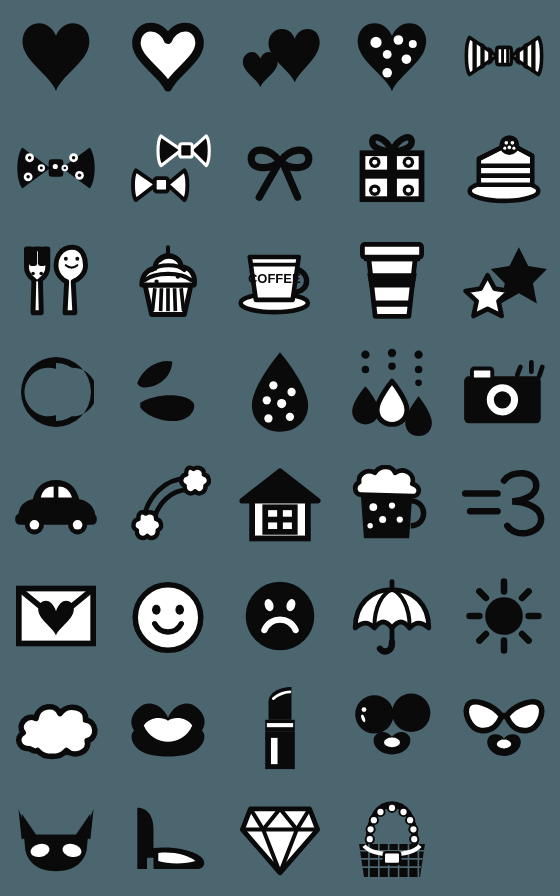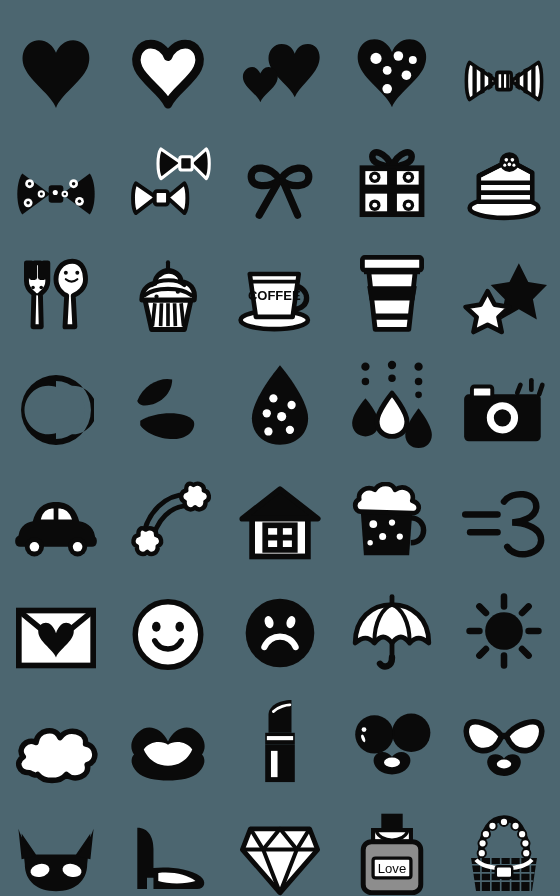--- a/index.html
+++ b/index.html
@@ -10,21 +10,21 @@
     overflow:hidden;
   }
   #sticker-grid{
     width:560px;height:896px;
     display:grid;
     grid-template-columns:repeat(5,112px);
     grid-template-rows:repeat(8,112px);
   }
   .cell{
     width:112px;height:112px;
-    display:flex;align-items:flex-end;justify-content:center;
+    display:flex;align-items:center;justify-content:center;
     position:relative;
   }
   .cell svg{display:block;}
 </style>
 </head>
 <body style="background: rgb(76, 102, 112);">
 
 <div id="sticker-grid">
 
   <div class="cell">
@@ -496,30 +496,20 @@
       <path d="M16 6 L90 6 L100 32 L53 86 L6 32 Z" fill="#fff" stroke="#0a0a0a" stroke-width="6" stroke-linejoin="round"></path>
       <g fill="none" stroke="#0a0a0a" stroke-width="5" stroke-linejoin="round">
         <path d="M6 32 L100 32"></path>
         <path d="M16 6 L32 32 L53 86"></path>
         <path d="M90 6 L74 32 L53 86"></path>
         <path d="M32 32 L53 6 L74 32"></path>
       </g>
     </svg>
   </div>
 
-  <div class="cell">
-    <svg width="74" height="84" viewBox="0 0 90 102">
-      <rect x="32" y="2" width="26" height="20" fill="#0a0a0a"></rect>
-      <path d="M22 22 L68 22 L68 36 L22 36 Z" fill="#fff" stroke="#0a0a0a" stroke-width="5"></path>
-      <path d="M26 24 C30 32 38 34 45 34 C52 34 60 32 64 24" fill="none" stroke="#0a0a0a" stroke-width="4"></path>
-      <rect x="10" y="36" width="70" height="62" rx="10" fill="#8d8d8d" stroke="#0a0a0a" stroke-width="6"></rect>
-      <rect x="22" y="56" width="46" height="24" rx="3" fill="#fff" stroke="#0a0a0a" stroke-width="4"></rect>
-      <text x="45" y="74" text-anchor="middle" font-family="'Liberation Sans',sans-serif" font-size="16" fill="#0a0a0a">Love</text>
-    </svg>
-  </div>
 
   <div class="cell">
     <svg width="80" height="84" viewBox="0 0 96 102">
       <path d="M20 56 C20 20 34 8 48 8 C62 8 76 20 76 56" fill="none" stroke="#0a0a0a" stroke-width="8"></path>
       <g fill="#fff" stroke="#0a0a0a" stroke-width="2.4">
         <circle cx="21" cy="50" r="5"></circle>
           <circle cx="22" cy="38" r="5"></circle>
         <circle cx="26" cy="27" r="5"></circle>
           <circle cx="34" cy="17" r="5"></circle>
         <circle cx="48" cy="12" r="5"></circle>

